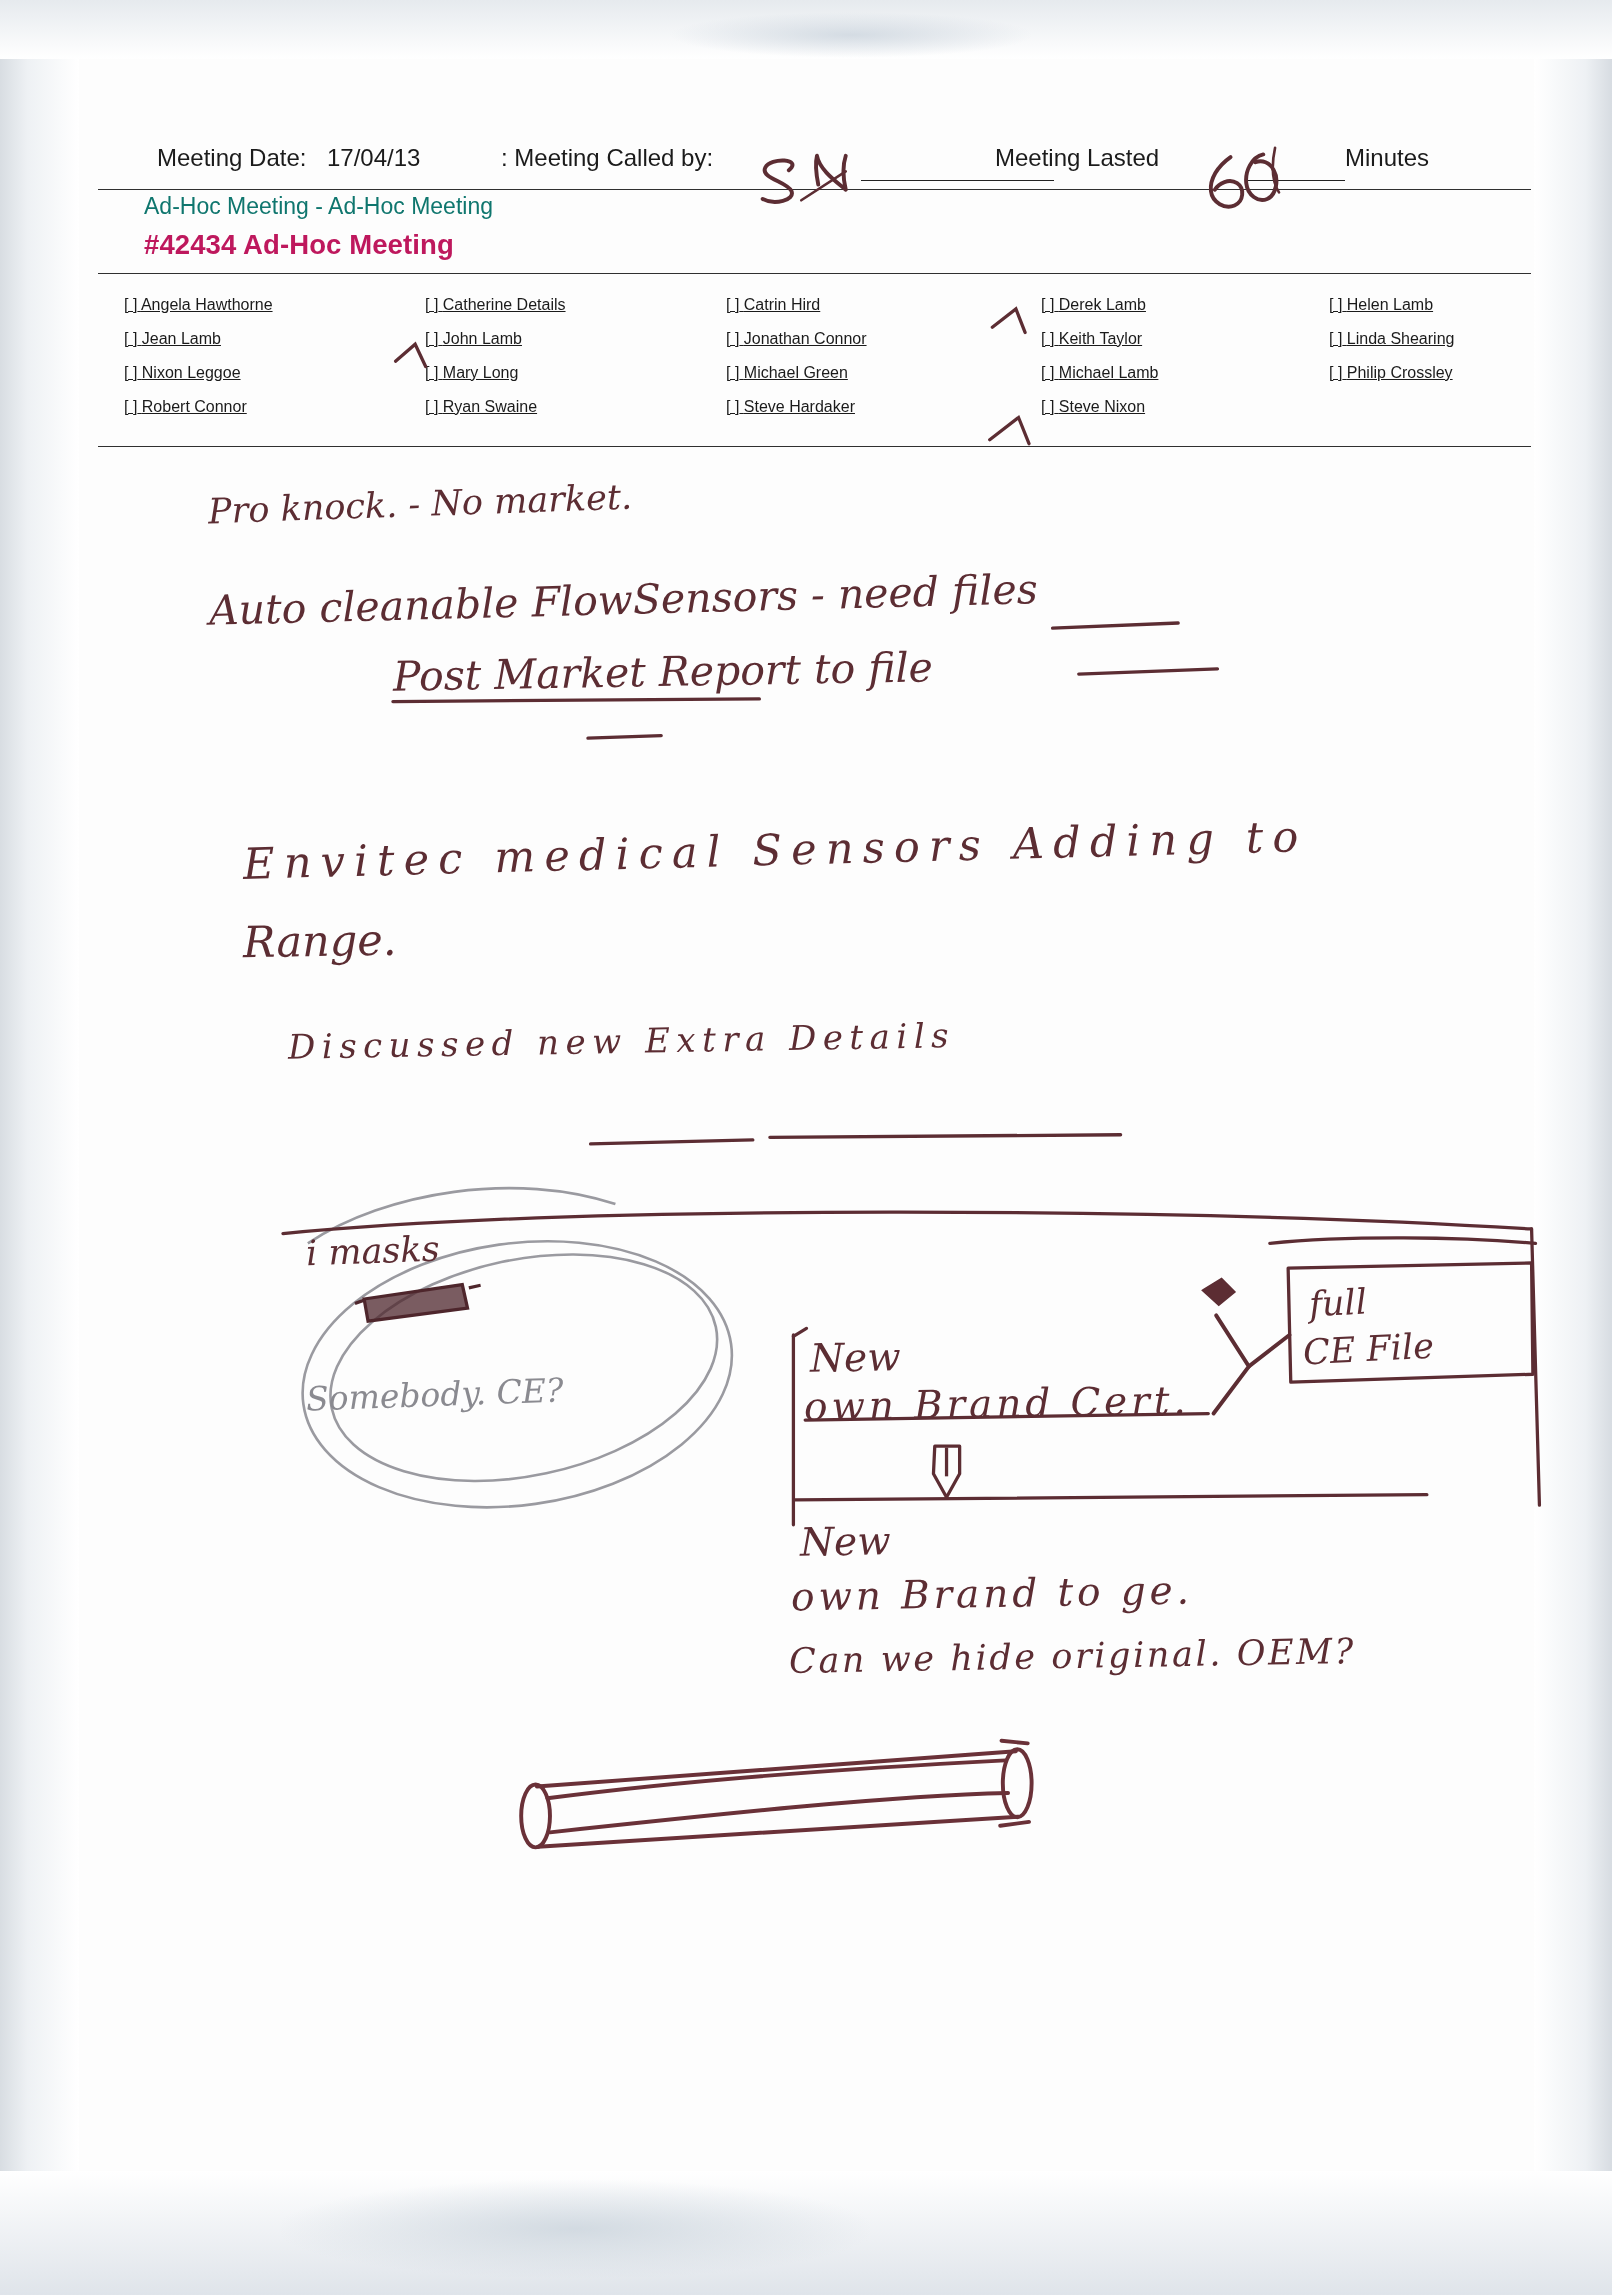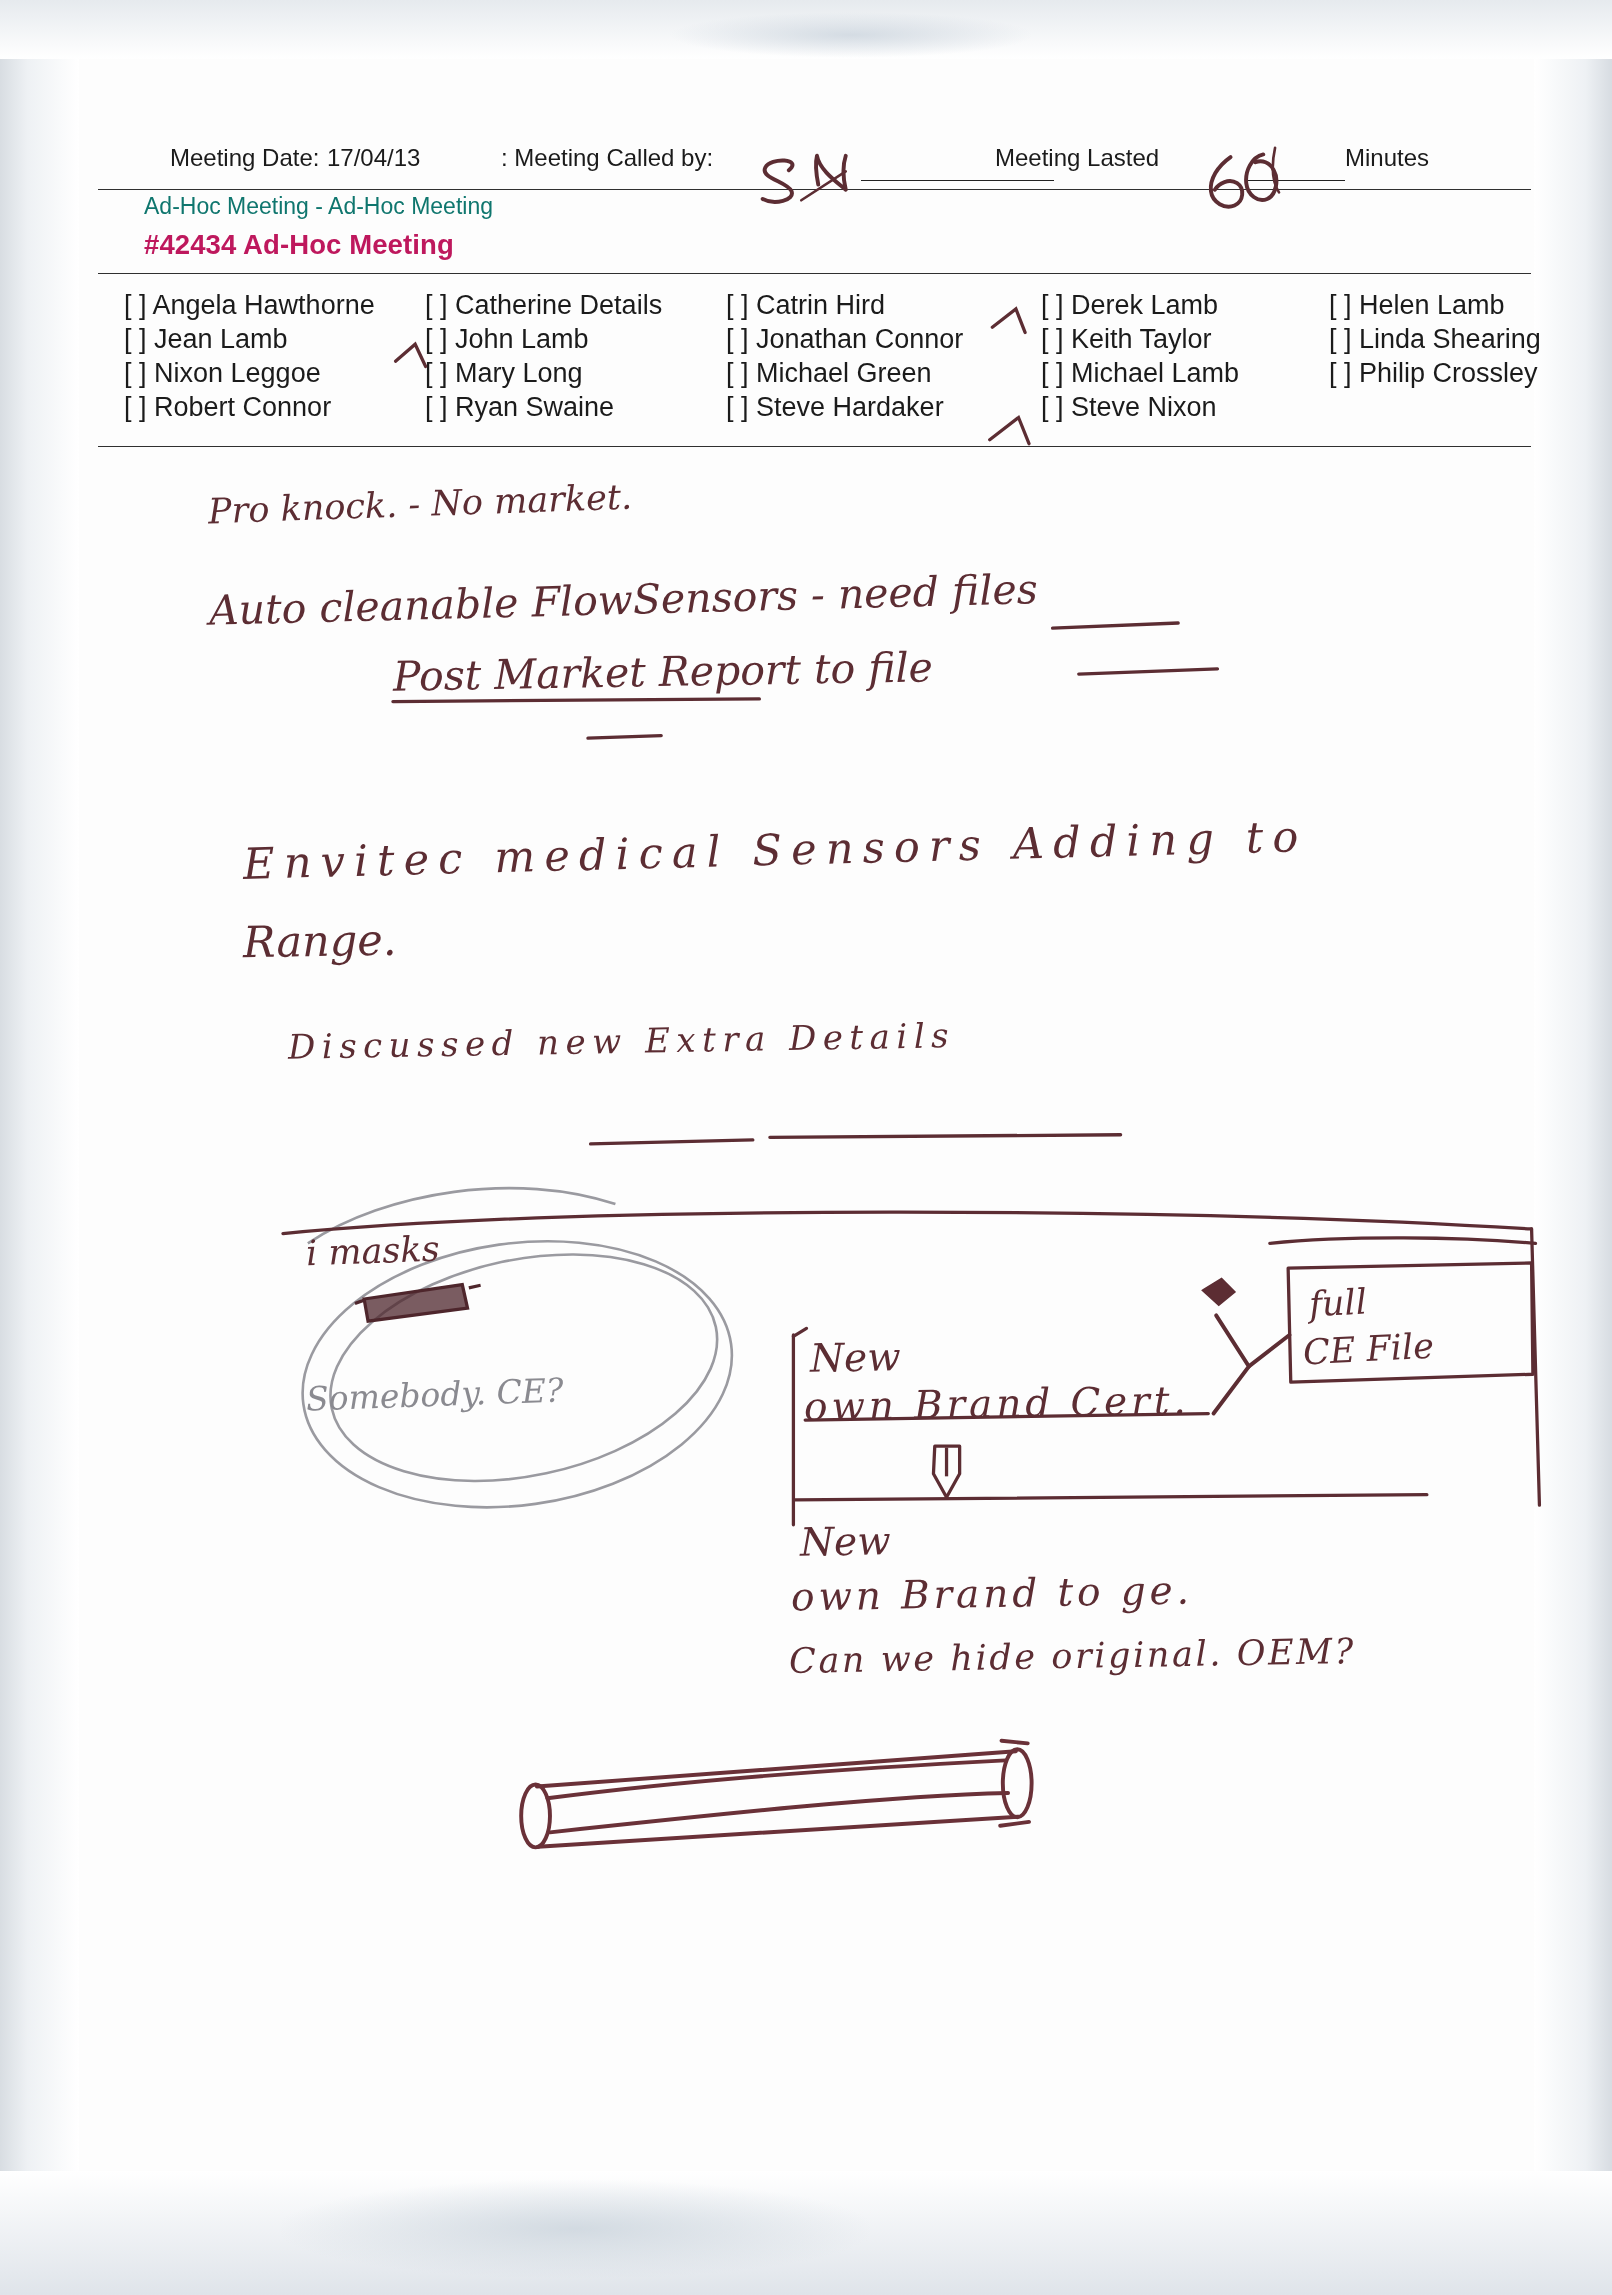--- a/index.html
+++ b/index.html
@@ -63,21 +63,21 @@
     width: 1433px;
   }
   .row-meta {
     position: relative;
     height: 51px;
     font-size: 24px;
     color: #1b1b1b;
     white-space: nowrap;
   }
   .row-meta .t { position: absolute; top: 6.5px; }
-  .m1 { left: 72px; }
+  .m1 { left: 59px; }
   .m2 { left: 403px; }
   .m3 { left: 897px; }
   .m4 { left: 1247px; }
 
   .rule {
     position: absolute;
     background: #303030;
   }
   .rule-h { height: 1.3px; left: 0; width: 1433px; }
 
@@ -108,24 +108,25 @@
     position: absolute;
     left: 0;
     top: 151px;
     width: 1433px;
   }
   .att-col {
     position: absolute;
     top: 0;
   }
   .att-item {
-    font-size: 27px;
+    font-size: 16px;
     color: #1b1b1b;
     line-height: 34px;
     white-space: nowrap;
+    text-decoration: underline;
   }
   .c1 { left: 26px; }
   .c2 { left: 327px; }
   .c3 { left: 628px; }
   .c4 { left: 943px; }
   .c5 { left: 1231px; }
 
   
   .hand {
     position: absolute;

